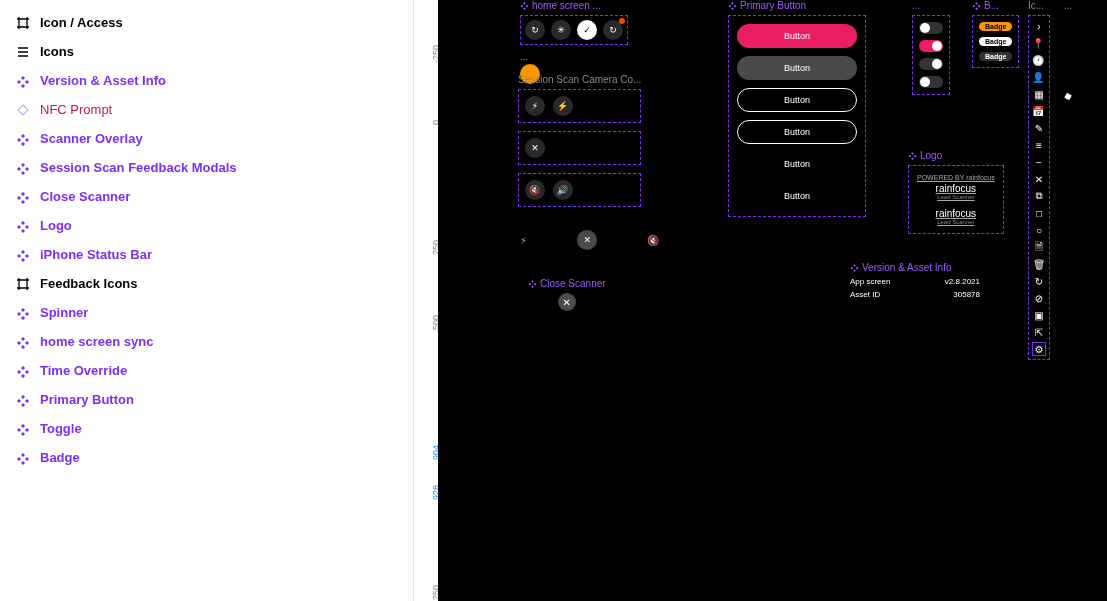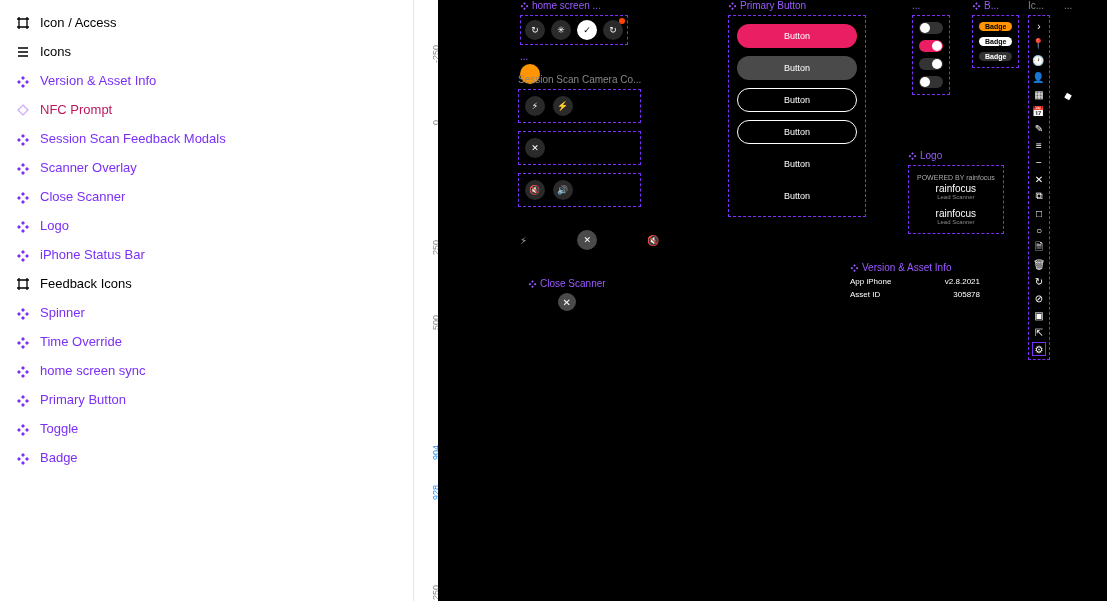--- a/index.html
+++ b/index.html
@@ -1,20 +1,20 @@
 <!DOCTYPE html>
 <html><head>
 <meta charset="utf-8">
 <style>
 * { margin: 0; padding: 0; box-sizing: border-box; }
 body { font-family: -apple-system, BlinkMacSystemFont, "Segoe UI", sans-serif; font-size: 12px; display: flex; width: 1107px; height: 601px; overflow: hidden; background: #fff; }
 
 
 .sidebar { width: 414px; height: 100%; overflow-y: auto; background: #fff; border-right: 1px solid #e5e5e5; padding: 8px 0; }
-.side-item { display: flex; align-items: center; gap: 10px; padding: 7px 16px; cursor: pointer; font-size: 13px; font-weight: 400; }
+.side-item { display: flex; align-items: center; gap: 10px; padding: 7px 16px; cursor: pointer; font-size: 13px; font-weight: 700; }
 .side-item.purple { color: #7b2ff7; }
 .side-item.black { color: #000; }
 .side-icon { width: 14px; height: 14px; display: inline-flex; align-items: center; justify-content: center; }
 .side-icon svg { width: 14px; height: 14px; }
 
 
 .ruler-v { width: 24px; height: 100%; background: #fff; position: relative; font-size: 9px; color: #888; }
 .ruler-v .tick { position: absolute; right: 2px; transform: rotate(-90deg); transform-origin: right center; }
 .ruler-v .tick.blue { color: #1e90ff; }
 
@@ -48,21 +48,21 @@
 .toggle.right::after { left: 13px; }
 .bd-box { border: 1px dashed #7b2ff7; padding: 6px; display: flex; flex-direction: column; gap: 6px; margin-top: 4px; }
 .badge { padding: 1px 6px; border-radius: 8px; font-size: 7px; font-weight: 600; }
 .badge.orange { background: #ff9500; color: #000; }
 .badge.white { background: #fff; color: #000; }
 .badge.gray { background: #333; color: #fff; }
 .ic-box { border: 1px dashed #7b2ff7; padding: 4px; display: flex; flex-direction: column; gap: 5px; margin-top: 4px; align-items: center; }
 .ic-item { width: 12px; height: 12px; color: #fff; display: flex; align-items: center; justify-content: center; font-size: 10px; }
 .ic-box .selected { outline: 1px solid #7b2ff7; }
 .cs-circ { width: 18px; height: 18px; border-radius: 50%; background: #4a4a4a; color: #fff; display: flex; align-items: center; justify-content: center; font-size: 10px; margin: 4px auto 0; }
-.lg-box { border: 1px dashed #7b2ff7; padding: 8px; margin-top: 4px; color: #aaa; font-size: 7px; text-align: center; }
+.lg-box { border: 1px dashed #7b2ff7; padding: 8px; margin-top: 4px; color: #aaa; font-size: 7px; text-align: center; text-decoration: underline; }
 .lg-box .brand { color: #fff; font-size: 10px; margin-top: 2px; }
 .lg-box .tag { color: #888; font-size: 6px; }
 .vi-row { display: flex; justify-content: space-between; color: #fff; font-size: 8px; margin-top: 4px; width: 130px; }
 
 
 .rot { left: 1062px; top: 204px; color: #fff; font-size: 10px; transform: rotate(-15deg); }
 
 
 .so { left: 520px; top: 336px; width: 140px; }
 .so-row { display: flex; justify-content: space-between; align-items: center; margin-top: 20px; }
@@ -103,36 +103,36 @@
         </svg>
       </span>
     <span style="color:#be185d">NFC Prompt</span>
   </div>
   <div class="side-item purple">
     <span class="side-icon">
         <svg viewBox="0 0 14 14">
           <path d="M7 2l2 2-2 2-2-2zM3 6l2 2-2 2-2-2zM11 6l2 2-2 2-2-2zM7 10l2 2-2 2-2-2z" fill="#7b2ff7"></path>
         </svg>
       </span>
+    <span>Scanner Overlay</span>
+  </div>
+  <div class="side-item purple">
+    <span class="side-icon">
+        <svg viewBox="0 0 14 14">
+          <path d="M7 2l2 2-2 2-2-2zM3 6l2 2-2 2-2-2zM11 6l2 2-2 2-2-2zM7 10l2 2-2 2-2-2z" fill="#7b2ff7"></path>
+        </svg>
+      </span>
     <span>Session Scan Feedback Modals</span>
   </div>
   <div class="side-item purple">
     <span class="side-icon">
         <svg viewBox="0 0 14 14">
           <path d="M7 2l2 2-2 2-2-2zM3 6l2 2-2 2-2-2zM11 6l2 2-2 2-2-2zM7 10l2 2-2 2-2-2z" fill="#7b2ff7"></path>
         </svg>
       </span>
-    <span>Scanner Overlay</span>
-  </div>
-  <div class="side-item purple">
-    <span class="side-icon">
-        <svg viewBox="0 0 14 14">
-          <path d="M7 2l2 2-2 2-2-2zM3 6l2 2-2 2-2-2zM11 6l2 2-2 2-2-2zM7 10l2 2-2 2-2-2z" fill="#7b2ff7"></path>
-        </svg>
-      </span>
     <span>Close Scanner</span>
   </div>
   <div class="side-item purple">
     <span class="side-icon">
         <svg viewBox="0 0 14 14">
           <path d="M7 2l2 2-2 2-2-2zM3 6l2 2-2 2-2-2zM11 6l2 2-2 2-2-2zM7 10l2 2-2 2-2-2z" fill="#7b2ff7"></path>
         </svg>
       </span>
     <span>Logo</span>
   </div>
@@ -159,29 +159,29 @@
         </svg>
       </span>
     <span>Spinner</span>
   </div>
   <div class="side-item purple">
     <span class="side-icon">
         <svg viewBox="0 0 14 14">
           <path d="M7 2l2 2-2 2-2-2zM3 6l2 2-2 2-2-2zM11 6l2 2-2 2-2-2zM7 10l2 2-2 2-2-2z" fill="#7b2ff7"></path>
         </svg>
       </span>
+    <span>home screen sync</span>
+  </div>
+  <div class="side-item purple">
+    <span class="side-icon">
+        <svg viewBox="0 0 14 14">
+          <path d="M7 2l2 2-2 2-2-2zM3 6l2 2-2 2-2-2zM11 6l2 2-2 2-2-2zM7 10l2 2-2 2-2-2z" fill="#7b2ff7"></path>
+        </svg>
+      </span>
     <span>Time Override</span>
-  </div>
-  <div class="side-item purple">
-    <span class="side-icon">
-        <svg viewBox="0 0 14 14">
-          <path d="M7 2l2 2-2 2-2-2zM3 6l2 2-2 2-2-2zM11 6l2 2-2 2-2-2zM7 10l2 2-2 2-2-2z" fill="#7b2ff7"></path>
-        </svg>
-      </span>
-    <span>home screen sync</span>
   </div>
   <div class="side-item purple">
     <span class="side-icon">
         <svg viewBox="0 0 14 14">
           <path d="M7 2l2 2-2 2-2-2zM3 6l2 2-2 2-2-2zM11 6l2 2-2 2-2-2zM7 10l2 2-2 2-2-2z" fill="#7b2ff7"></path>
         </svg>
       </span>
     <span>Primary Button</span>
   </div>
   <div class="side-item purple">
@@ -359,21 +359,21 @@
   </div>
 
   <div class="abs" style="left:412px; top:262px">
     <div class="frame-label">
       <svg class="comp-icon" viewBox="0 0 14 14">
           <path d="M7 2l2 2-2 2-2-2zM3 6l2 2-2 2-2-2zM11 6l2 2-2 2-2-2zM7 10l2 2-2 2-2-2z"></path>
         </svg>
       <span>Version &amp; Asset Info</span>
     </div>
     <div class="vi-row">
-      <span>App iPhone</span>
+      <span>App screen</span>
       <span>v2.8.2021</span>
     </div>
     <div class="vi-row">
       <span>Asset ID</span>
       <span>305878</span>
     </div>
   </div>
 
 </div>
 

